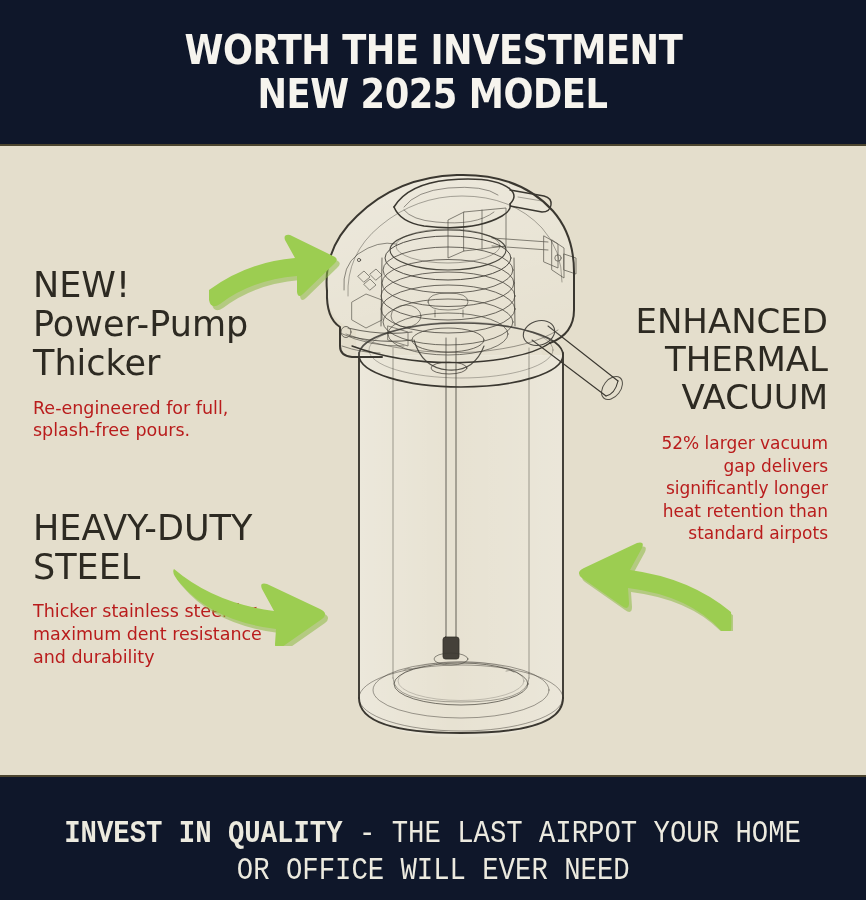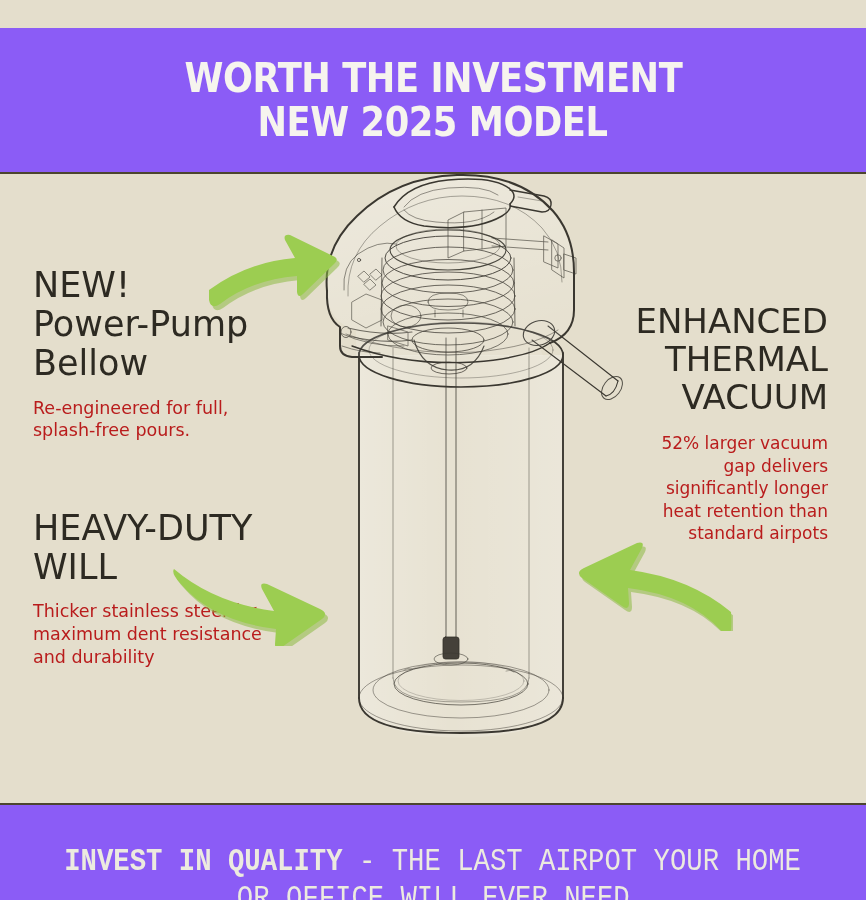--- a/index.html
+++ b/index.html
@@ -15,27 +15,26 @@
     background: #e4decc;
     font-family: "DejaVu Sans", "Liberation Sans", sans-serif;
     -webkit-font-smoothing: antialiased;
   }
 
   
   .band {
     position: absolute;
     left: 0;
     width: 866px;
-    background: #8b5cf6;
+    background: #0f172a;
     display: flex;
     flex-direction: column;
     align-items: center;
     justify-content: center;
     box-sizing: border-box;
-    margin-top: 28px;
   }
   #header-band {
     top: 0;
     height: 146px;
     border-bottom: 2px solid #4c452f;
   }
   #footer-band {
     top: 775px;
     height: 154px;
     border-top: 2px solid #4c452f;
@@ -261,28 +260,28 @@
         </g>
 
         <circle cx="63" cy="110" r="1.6" stroke-width="0.9" opacity="0.8"></circle>
       </g>
     </g>
   </svg>
 
   <div class="callout" id="callout-pump">
     <div class="title">NEW!
 Power-Pump
-Bellow</div>
+Thicker</div>
     <div class="sub">Re-engineered for full,
 splash-free pours.</div>
   </div>
 
   <div class="callout" id="callout-steel">
     <div class="title">HEAVY-DUTY
-WILL</div>
+STEEL</div>
     <div class="sub">Thicker stainless steel for
 maximum dent resistance
 and durability</div>
   </div>
 
   <div class="callout" id="callout-vacuum">
     <div class="title">ENHANCED
 THERMAL
 VACUUM</div>
     <div class="sub">52% larger vacuum

